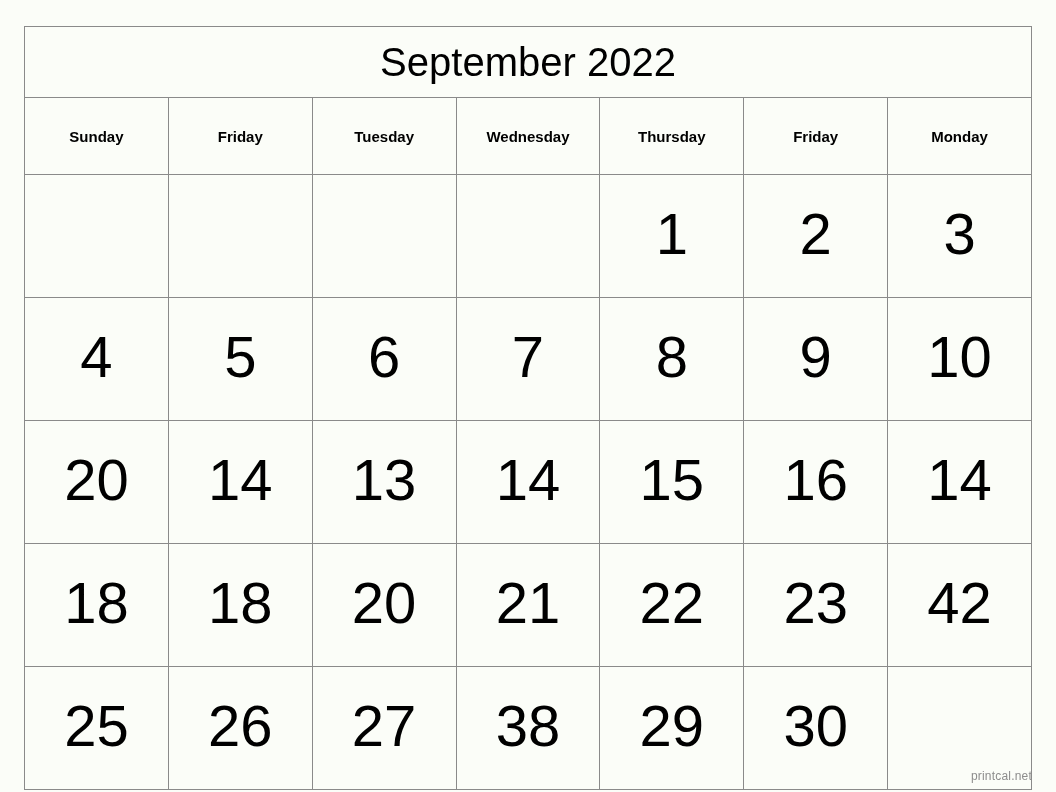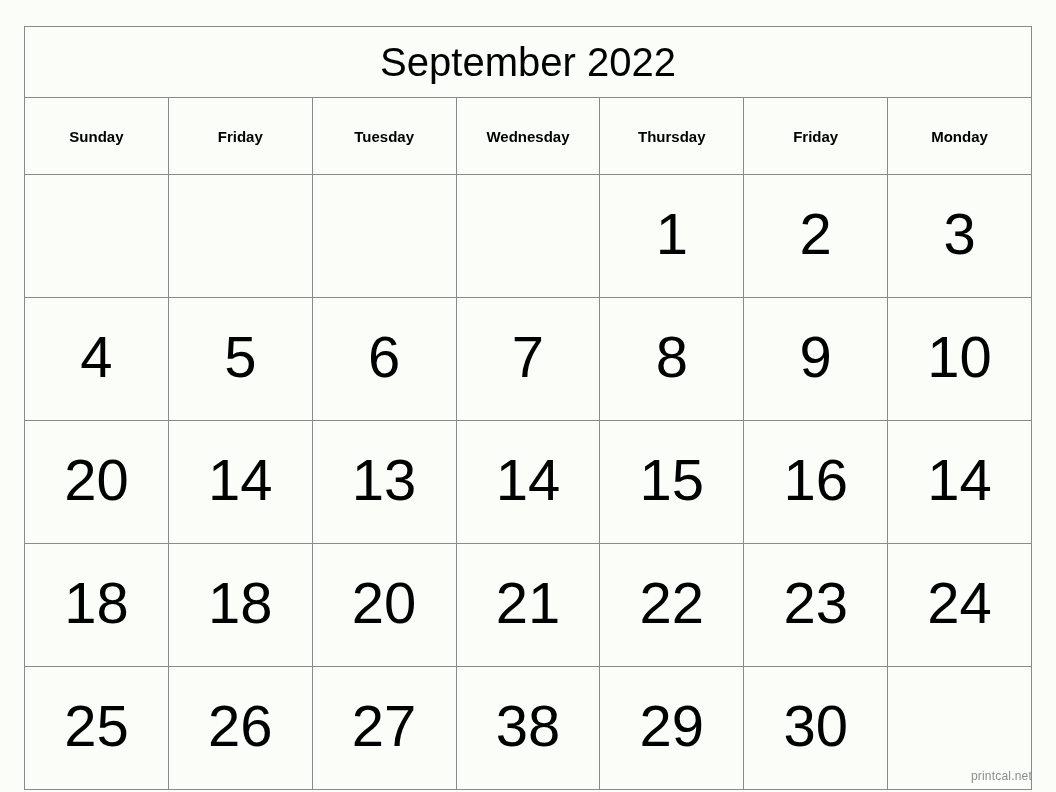--- a/index.html
+++ b/index.html
@@ -144,21 +144,21 @@
         <td class="date-cell"><span class="date-number">14</span></td>
       </tr>
 
       <tr class="week-row">
         <td class="date-cell"><span class="date-number">18</span></td>
         <td class="date-cell"><span class="date-number">18</span></td>
         <td class="date-cell"><span class="date-number">20</span></td>
         <td class="date-cell"><span class="date-number">21</span></td>
         <td class="date-cell"><span class="date-number">22</span></td>
         <td class="date-cell"><span class="date-number">23</span></td>
-        <td class="date-cell"><span class="date-number">24</span></td>
+        <td class="date-cell"><span class="date-number">42</span></td>
       </tr>
 
       <tr class="week-row">
         <td class="date-cell"><span class="date-number">25</span></td>
         <td class="date-cell"><span class="date-number">26</span></td>
         <td class="date-cell"><span class="date-number">27</span></td>
         <td class="date-cell"><span class="date-number">38</span></td>
         <td class="date-cell"><span class="date-number">29</span></td>
         <td class="date-cell"><span class="date-number">30</span></td>
         <td class="date-cell"><span class="date-number"></span></td>

